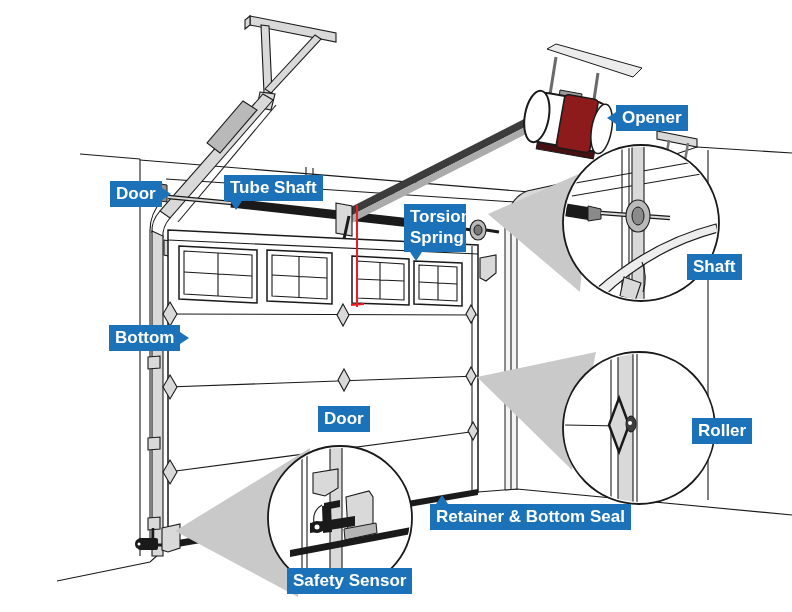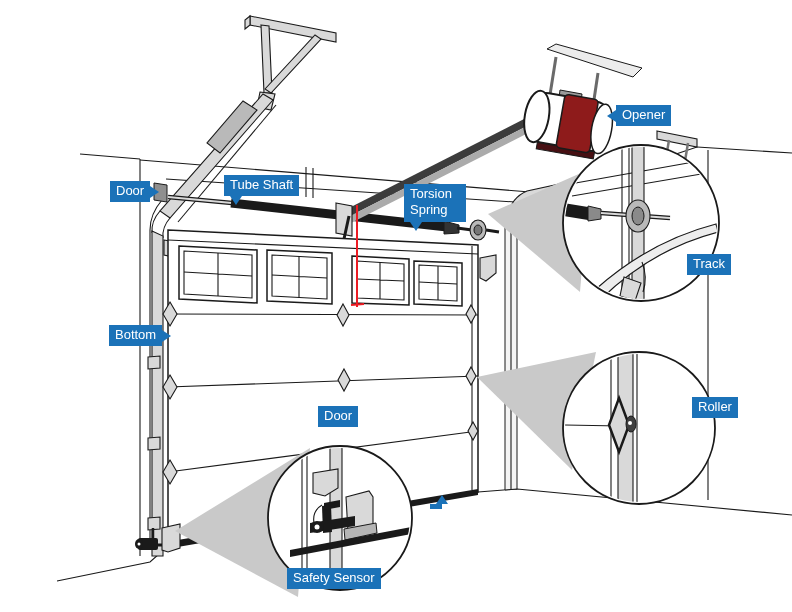--- a/index.html
+++ b/index.html
@@ -12,32 +12,32 @@
   #stage{position:relative;width:792px;height:612px;background:var(--background);
          overflow:hidden;font-family:"Liberation Sans",sans-serif;margin:0 auto;}
   #stage svg{position:absolute;left:0;top:0;}
   .ln{stroke:var(--line);fill:none;stroke-width:1.1;}
   .metal{fill:var(--metal-gray);stroke:var(--line);stroke-width:1.1;}
   .mdark{fill:var(--metal-dark);stroke:var(--line);stroke-width:1.1;}
   .whitefill{fill:#ffffff;stroke:var(--line);}
   .cone{fill:var(--cone-gray);stroke:none;}
   .blackfill{fill:var(--line);stroke:none;}
   .label{position:absolute;background:var(--label-bg);color:var(--label-text);
-         font-size:13px;font-weight:normal;line-height:1.25;padding:2px 6px 3px;
+         font-size:17px;font-weight:bold;line-height:1.25;padding:2px 6px 3px;
          white-space:nowrap;z-index:5;}
   .label .arr{position:absolute;width:0;height:0;}
   .arr-right{left:100%;top:50%;margin-top:-6px;border:6px solid transparent;
              border-left:9px solid var(--label-bg);border-right:0;}
   .arr-left{right:100%;top:50%;margin-top:-6px;border:6px solid transparent;
             border-right:9px solid var(--label-bg);border-left:0;}
   .arr-down{top:100%;left:6px;border:6px solid transparent;
             border-top:9px solid var(--label-bg);border-bottom:0;}
   .arr-up{bottom:100%;left:6px;border:6px solid transparent;
           border-bottom:9px solid var(--label-bg);border-top:0;}
-  .wrap{white-space:normal;width:50px;}
+  .wrap{white-space:normal;width:50px;margin-top:20px;}
 </style>
 </head>
 <body>
 
 <div id="stage">
 
 <svg width="792" height="612" viewBox="0 0 792 612">
   <defs>
     <clipPath id="clipDrum">
           <circle cx="641" cy="223" r="76"></circle>
@@ -261,37 +261,38 @@
   <span>Torsion Spring</span>
   <span class="arr arr-down"></span>
 </div>
 
 <div class="label" style="left:616px;top:105px;">
   <span>Opener</span>
   <span class="arr arr-left"></span>
 </div>
 
 <div class="label" style="left:687px;top:254px;">
-  <span>Track</span>
+  <span>Shaft</span>
 </div>
 
 <div class="label" style="left:109px;top:325px;">
   <span>Bottom</span>
   <span class="arr arr-right"></span>
 </div>
 
 <div class="label" style="left:318px;top:406px;">
   <span>Door</span>
 </div>
 
-<div class="label" style="left:692px;top:397px;text-align:right;">
+<div class="label" style="left:692px;top:418px;text-align:right;">
   <span>Roller</span>
 </div>
 
 <div class="label" style="left:430px;top:504px;">
+  <span>Retainer &amp; Bottom Seal</span>
   <span class="arr arr-up"></span>
 </div>
 
 <div class="label" style="left:287px;top:568px;">
   <span>Safety Sensor</span>
 </div>
 
 </div>
 
 </body></html>

